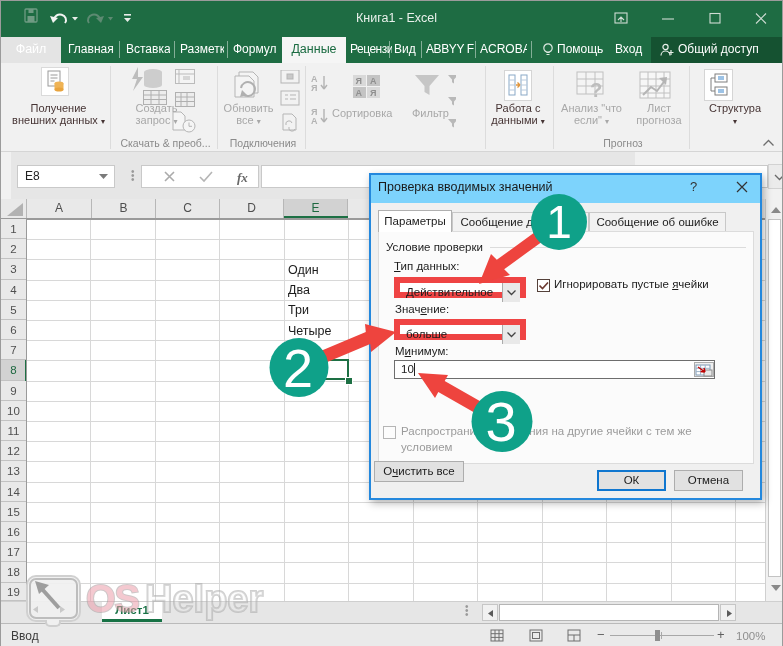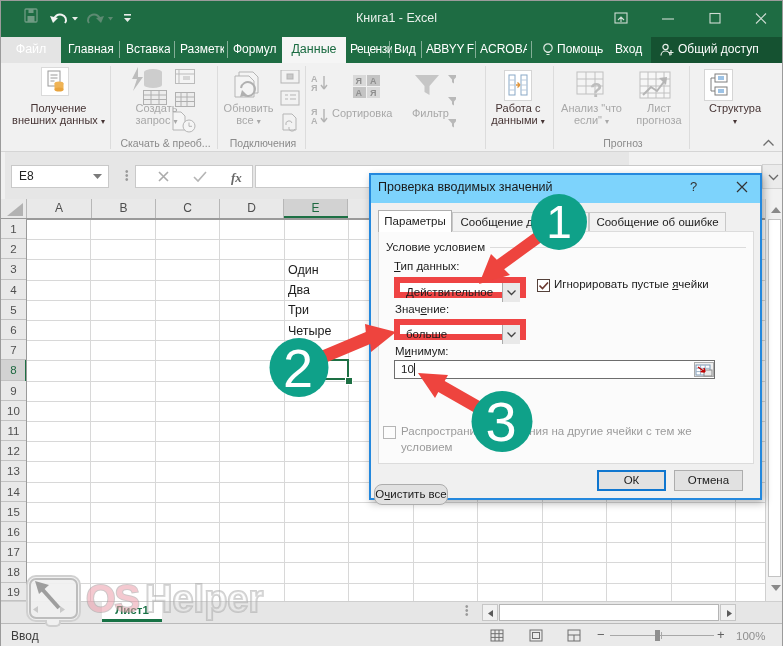--- a/index.html
+++ b/index.html
@@ -11,21 +11,21 @@
   #tabrow{position:absolute;left:0;top:36px;width:783px;height:26px;background:#1e6c43;}
   .tab{position:absolute;top:0;height:26px;line-height:25px;color:#fff;font-size:12px;text-align:center;}
   .tsep{position:absolute;top:4px;height:17px;width:1px;background:rgba(255,255,255,.45);}
   
   #ribbon{position:absolute;left:0;top:62px;width:783px;height:89px;background:#f1f1f1;border-bottom:1px solid #d5d5d5;box-sizing:border-box;}
   .rsep{position:absolute;top:3px;height:83px;width:1px;background:#dcdcdc;}
   .rlabel{position:absolute;top:74px;font-size:10.5px;color:#8a8a8a;white-space:nowrap;}
   .rbtxt{position:absolute;font-size:11px;color:#463434;text-align:center;white-space:nowrap;}
   .rbtxt.dis{color:#a8a8a8;}
   
-  #fbar{position:absolute;left:4px;top:151px;width:624px;height:47px;background:#e6e6e6;}
+  #fbar{position:absolute;left:10px;top:151px;width:624px;height:47px;background:#e6e6e6;}
   .whitebox{position:absolute;background:#fff;border:1px solid #c9c9c9;box-sizing:border-box;}
   
   #colheads{position:absolute;left:0;top:198px;width:783px;height:19px;background:#e9e9e9;border-bottom:2px solid #9a9a9a;box-sizing:content-box;}
   .ch{position:absolute;top:0;height:19px;line-height:19px;text-align:center;font-size:12px;color:#4f4f4f;border-right:1px solid #b7b7b7;box-sizing:border-box;}
   .rh{position:absolute;left:0;width:25px;height:20.2px;line-height:20.2px;text-align:center;font-size:11.5px;color:#4f4f4f;background:#e9e9e9;border-bottom:1px solid #c2c2c2;box-sizing:border-box;}
   #grid{position:absolute;left:26px;top:219px;width:757px;height:381px;background:#fff;
     background-image:
       repeating-linear-gradient(to right,transparent 0px,transparent 63.5px,#d8d8d8 63.5px,#d8d8d8 64.5px),
       repeating-linear-gradient(to bottom,transparent 0px,transparent 19.2px,#d8d8d8 19.2px,#d8d8d8 20.2px);
   }
@@ -361,21 +361,21 @@
           <path d="M1 1 L11 11 M11 1 L1 11" stroke="#333" stroke-width="1.2" fill="none"></path>
         </svg>
     </div>
 
     <div class="abs" style="left:81px;top:37px;width:137px;height:20px;background:#f2f2f2;border:1px solid #c8c8c8;border-bottom:none;box-sizing:border-box;font-size:11.5px;color:#1c1c1c;text-align:center;line-height:19px;">Сообщение для ввода</div>
     <div class="abs" style="left:218px;top:37px;width:137px;height:20px;background:#f2f2f2;border:1px solid #c8c8c8;border-bottom:none;box-sizing:border-box;font-size:11.5px;color:#1c1c1c;text-align:center;line-height:19px;">Сообщение об ошибке</div>
 
     <div class="abs" style="left:7px;top:56px;width:376px;height:233px;background:#fbfbfb;border:1px solid #dcdcdc;box-sizing:border-box;"></div>
     <div class="abs" style="left:7px;top:35px;width:74px;height:22px;background:#fff;border:1px solid #b0b0b0;border-bottom:none;box-sizing:border-box;font-size:11.5px;color:#1c1c1c;text-align:center;line-height:21px;">Параметры</div>
 
-    <div class="dtext" style="left:15px;top:66px;">Условие условием</div>
+    <div class="dtext" style="left:15px;top:66px;">Условие проверки</div>
     <div class="abs" style="left:119px;top:72px;width:256px;height:1px;background:#dcdcdc;"></div>
     <div class="dtext" style="left:23px;top:85px;"><u>Т</u>ип данных:</div>
     <div class="combo" style="left:23px;top:102px;">
       <div class="dtext" style="left:6px;top:3px;">Действительное</div>
       <div class="cb">
           <svg style="position:absolute;left:4px;top:7px" width="9" height="6">
             <path d="M0.5 0.5 L4.5 4.5 L8.5 0.5" stroke="#444" fill="none" stroke-width="1.3"></path>
           </svg>
         </div>
     </div>
@@ -404,21 +404,21 @@
           <path d="M1 4.3 h14 M1 7.6 h14 M5.6 1 v10 M10.2 1 v10" stroke="#9db4ca"></path>
           <rect x="9" y="6" width="8" height="6" fill="#e8e8e8" stroke="#8c8c8c"></rect>
           <path d="M3 3 l7 5 M10 8 l-4.5 -0.5 M10 8 l-1 -4" stroke="#c00000" stroke-width="1.4" fill="none"></path>
         </svg>
       </div>
     </div>
     <div class="abs" style="left:12px;top:251px;width:13px;height:13px;background:#fcfcfc;border:1px solid #b5b5b5;box-sizing:border-box;"></div>
     <div class="dtext" style="left:30px;top:250px;color:#9b9b9b;">Распространить изменения на другие ячейки с тем же</div>
     <div class="dtext" style="left:30px;top:266px;color:#9b9b9b;">условием</div>
 
-    <div class="btn" style="left:3px;top:309px;width:74px;border-radius:8px;">О<u>ч</u>истить все</div>
+    <div class="btn" style="left:3px;top:286px;width:90px;">О<u>ч</u>истить все</div>
     <div class="btn" style="left:226px;top:295px;width:69px;border:2px solid #0f76cf;line-height:17px;">ОК</div>
     <div class="btn" style="left:303px;top:295px;width:69px;">Отмена</div>
   </div>
 
   <div id="tabbar">
     <div class="abs" style="left:101px;top:0;width:60px;height:20px;background:#fff;border-bottom:3px solid #177245;box-sizing:border-box;text-align:center;">
       <div style="font-size:11.5px;color:#177245;font-weight:bold;line-height:17px;">Лист1</div>
     </div>
     <div class="abs" style="left:464px;top:3px;color:#9a9a9a;font-size:10px;line-height:4px;">•<br>•<br>•</div>
     <div class="abs" style="left:481px;top:2px;width:16px;height:17px;background:#f1f1f1;border:1px solid #c6c6c6;box-sizing:border-box;">

